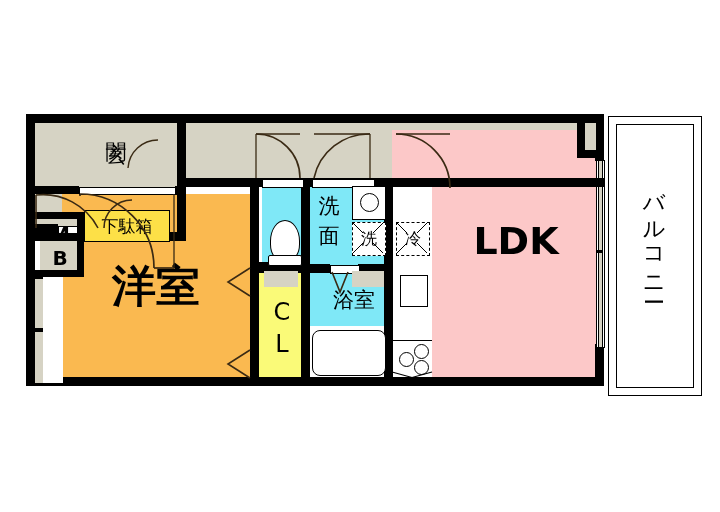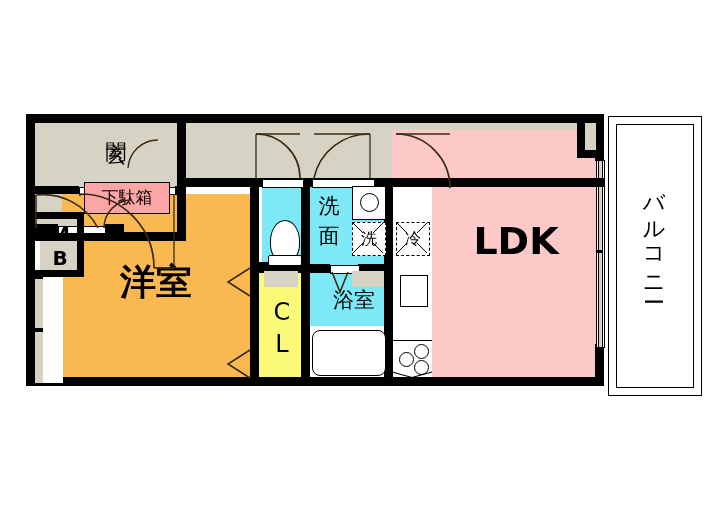--- a/index.html
+++ b/index.html
@@ -38,27 +38,28 @@
     position: absolute;
     color: #000;
     font-family: "DejaVu Sans", "Liberation Sans", sans-serif;
     line-height: 1.05;
     text-align: center;
     writing-mode: vertical-rl;
   }
   .boxlbl {
     position: absolute;
     border: 1.5px solid #000;
-    background: #fca5a5;
+    background: #fde047;
     color: #000;
     display: flex;
     align-items: center;
     justify-content: center;
-    font-family: Liberation Mono, monospace;
+    font-family: Liberation Serif, serif;
     line-height: 1;
+    margin-top: 28px;
   }
   .dashbox {
     position: absolute;
     border: 1.6px dashed #000;
     background: #fff;
     color: #000;
     display: flex;
     align-items: center;
     justify-content: center;
     font-family: "DejaVu Sans", "Liberation Sans", sans-serif;
@@ -211,21 +212,21 @@
   <div class="lbl" style="left:264px; top:300px; width:36px; font-size:24px;">C</div>
   <div class="lbl" style="left:264px; top:332px; width:36px; font-size:24px;">L</div>
 
   <div class="thin" style="left:400px; top:275px; width:26px; height:30px; background:#fff;"></div>
 
   <div class="thin" style="left:399px; top:352px; width:13px; height:13px; border-radius:50%; background:#fff;"></div>
   <div class="thin" style="left:414px; top:344px; width:13px; height:13px; border-radius:50%; background:#fff;"></div>
   <div class="thin" style="left:414px; top:360px; width:13px; height:13px; border-radius:50%; background:#fff;"></div>
   <div class="thin" style="left:392px; top:340px; width:40px; height:0; border-top:1.5px solid #000; border-left:none; border-right:none; border-bottom:none; background:transparent;"></div>
 
-  <div class="lbl" style="left:96px; top:264px; width:120px; font-size:36px; font-weight:bold;">洋室</div>
+  <div class="lbl" style="left:96px; top:264px; width:120px; font-size:44px; font-weight:bold;">洋室</div>
 
   <div class="lbl" style="left:450px; top:222px; width:132px; font-size:38px; font-weight:bold;">LDK</div>
 
   <div class="lbl-v" style="left:643px; top:178px; font-size:22px; letter-spacing:3px;">バルコニー</div>
 
   <svg class="overlay">
 
     <path d="M 36 195 A 62 62 0 0 1 98 228" fill="none" stroke="#3a2a14" stroke-width="1.6"></path>
     <line x1="36" y1="195" x2="36" y2="228" stroke="#3a2a14" stroke-width="1.6"></line>
 

